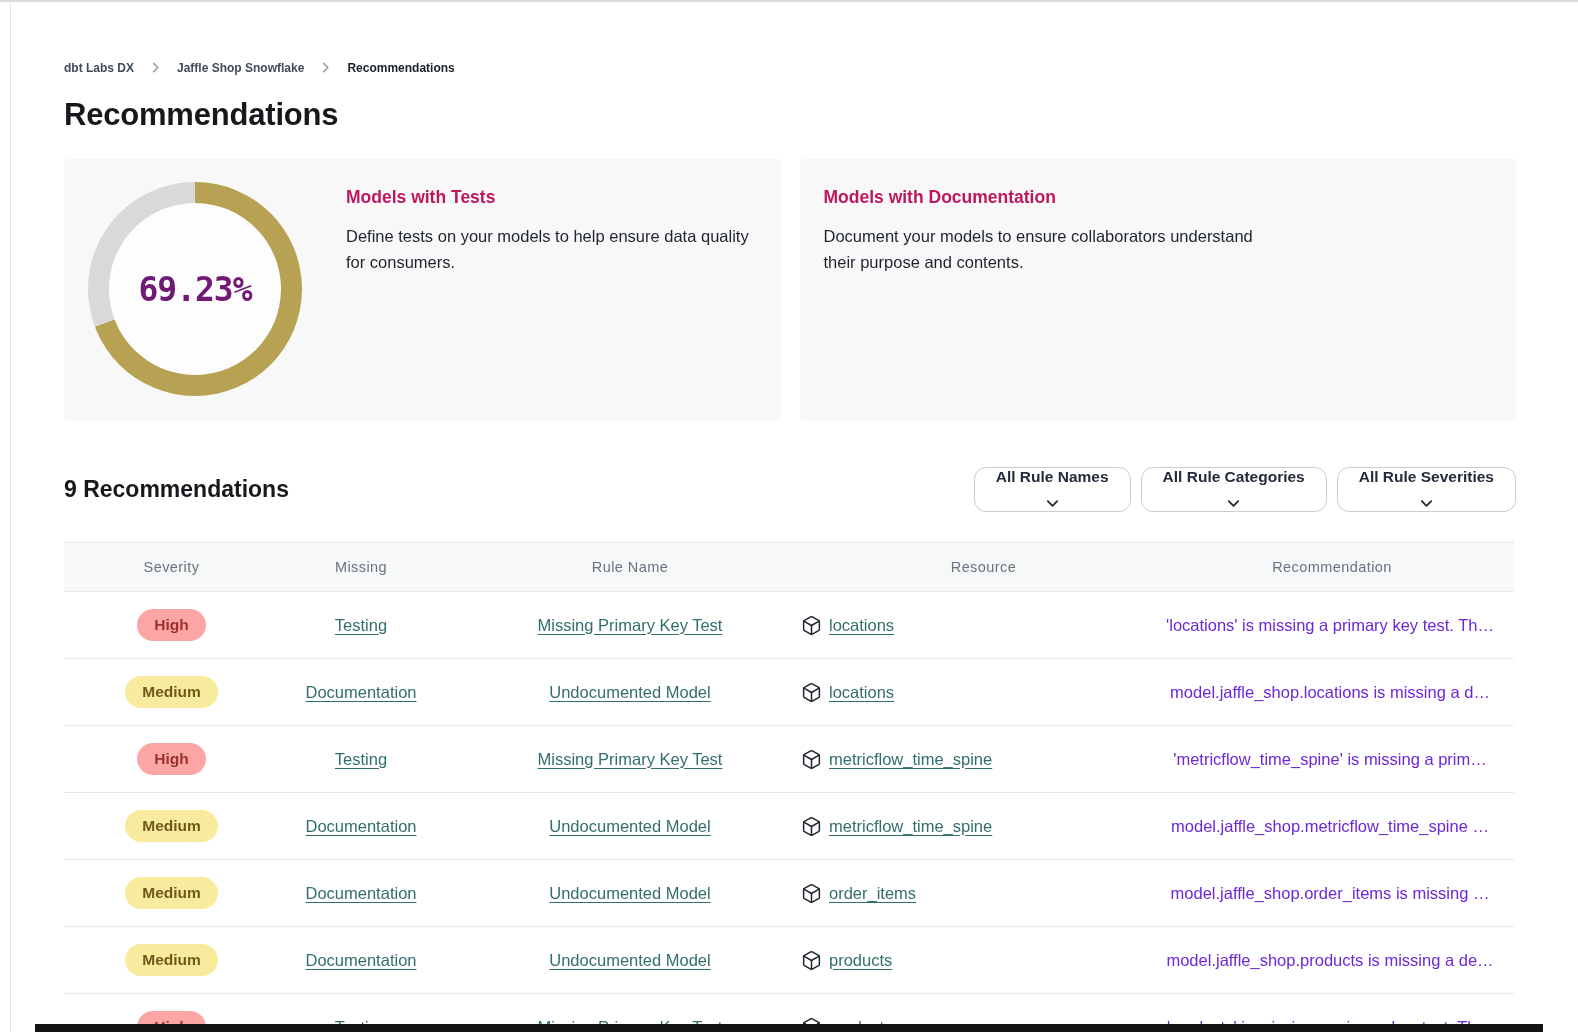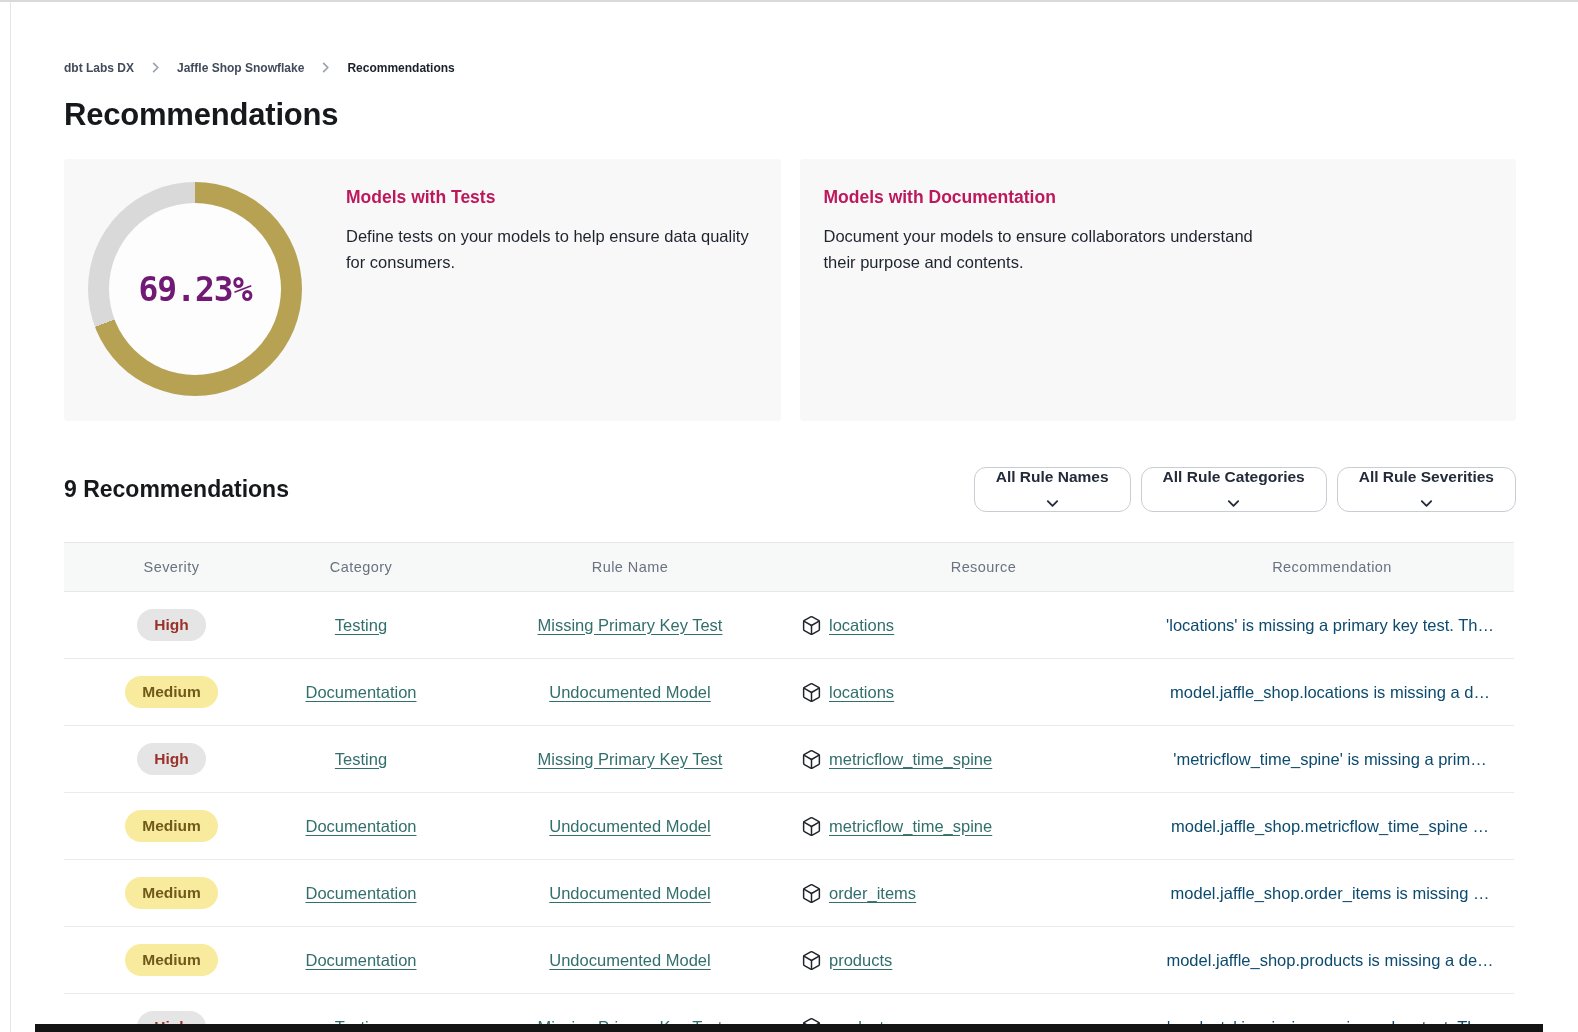--- a/index.html
+++ b/index.html
@@ -83,30 +83,30 @@
     border-top: 1px solid #e5e7e9; border-bottom: 1px solid #e5e7e9;
     font-size: 14.5px; color: #6a7280; letter-spacing: 0.03em; font-weight: 400;
   }
   .tbody-row { height: 67px; border-bottom: 1px solid #e8eaec; background: #ffffff; }
   .tbody-row:first-of-type { border-top: none; }
 
   .badge {
     display: inline-block; padding: 7px 17px; border-radius: 19px;
     font-size: 15.5px; font-weight: 700;
   }
-  .badge[data-level="high"]   { background: #e5e5e5; color: #9a322c; }
+  .badge[data-level="high"]   { background: #fca5a5; color: #9a322c; }
   .badge[data-level="medium"] { background: #f9eb9d; color: #6f5a1b; }
 
   a.cell-link {
     color: #326f6c; text-decoration: underline; text-underline-offset: 3px;
     font-size: 16.5px; cursor: pointer;
   }
   .resource-cell { display: flex; align-items: center; gap: 7px; }
   .rec-cell {
-    font-size: 16.5px; color: #0c4a6e; white-space: nowrap;
+    font-size: 16.5px; color: #6d28d9; white-space: nowrap;
     overflow: hidden; text-overflow: ellipsis; padding-right: 4px;
   }
 
   .bottom-strip {
     position: absolute; left: 35px; bottom: 0; width: 1508px; height: 8px;
     background: #141414; z-index: 5;
   }
   .icon { display: inline-flex; align-items: center; }
 </style>
 </head>
@@ -182,21 +182,21 @@
               <path d="M3 5.5l5 5 5-5" fill="none" stroke="#232b3a" stroke-width="2" stroke-linecap="round" stroke-linejoin="round"></path>
             </svg>
         </span>
       </button>
     </div>
   </div>
 
   <div class="table">
     <div class="trow thead">
       <div>Severity</div>
-      <div>Category</div>
+      <div>Missing</div>
       <div>Rule Name</div>
       <div>Resource</div>
       <div>Recommendation</div>
     </div>
     <div id="table-body">
   <div class="trow tbody-row">
     <div><span class="badge" data-level="high">High</span></div>
     <div><a class="cell-link">Testing</a></div>
     <div><a class="cell-link">Missing Primary Key Test</a></div>
     <div class="resource-cell">

